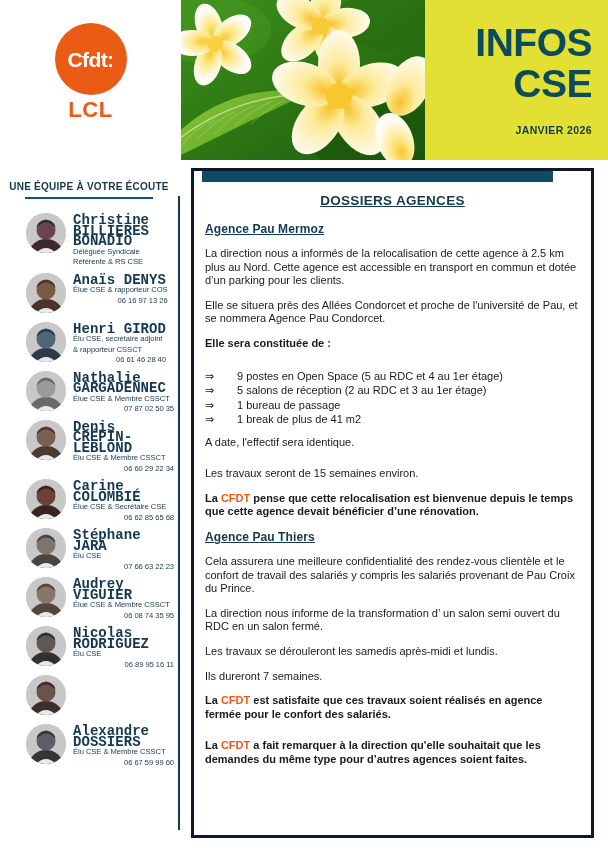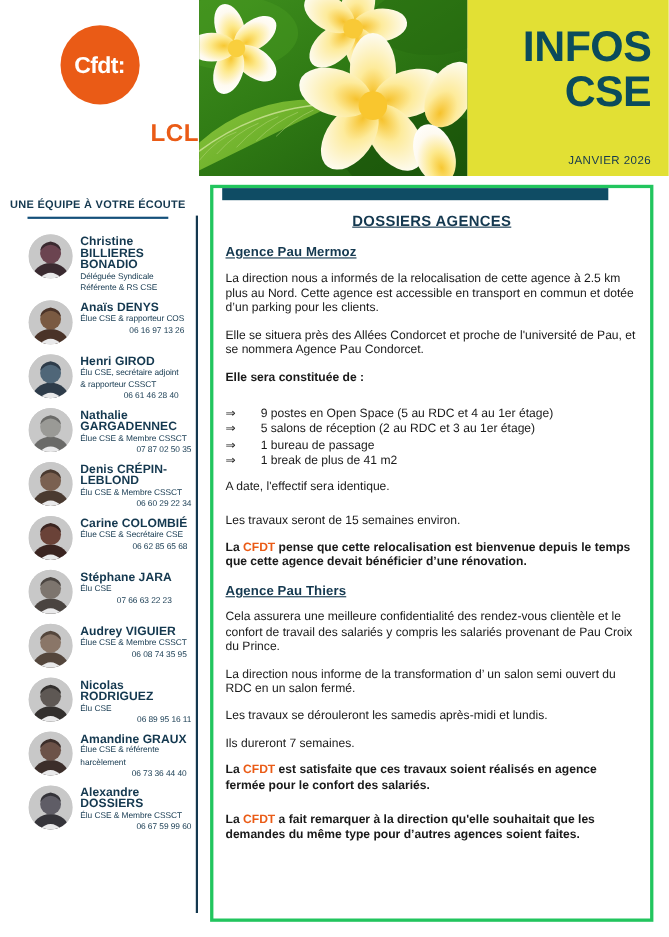--- a/index.html
+++ b/index.html
@@ -21,21 +21,21 @@
     width: 608px;
     height: 160px;
   }
 
   .brand {
     position: absolute;
     top: 0; left: 0;
     width: 181px;
     height: 160px;
     background: #ffffff;
-    text-align: right;
+    text-align: center;
   }
 
   .logo-circle {
     width: 72px;
     height: 72px;
     border-radius: 50%;
     background: #ea5b16;
     margin: 23px auto 0 auto;
     display: flex;
     align-items: center;
@@ -48,21 +48,21 @@
     font-size: 21px;
     letter-spacing: -0.6px;
     line-height: 1;
   }
 
   .brand-line {
     color: #ea5b16;
     font-weight: bold;
     font-size: 22px;
     line-height: 25px;
-    margin-top: 13px;
+    margin-top: 2px;
     letter-spacing: 0.5px;
   }
 
   .banner-photo {
     position: absolute;
     top: 0;
     left: 181px;
     width: 244px;
     height: 160px;
     overflow: hidden;
@@ -86,23 +86,23 @@
     color: #0b4b5c;
     font-size: 39px;
     font-weight: bold;
     line-height: 41px;
     letter-spacing: -0.5px;
   }
 
   .title-date {
     color: #14384f;
     font-size: 10.5px;
-    font-weight: normal;
+    font-weight: bold;
     letter-spacing: 0.4px;
-    margin-top: 36px;
+    margin-top: 20px;
   }
 
   
   .sidebar {
     position: absolute;
     top: 160px;
     left: 0;
     width: 178px;
     height: 692px;
   }
@@ -148,23 +148,24 @@
   .avatar svg { display: block; width: 100%; height: 100%; }
 
   .contact-info {
     margin-left: 7px;
     padding-top: 2px;
     line-height: 10.5px;
   }
 
   .contact-name {
     color: #14384f;
-    font-size: 11px;
+    font-size: 14px;
     font-weight: bold;
     letter-spacing: 0.05px;
+    font-family: Liberation Mono, monospace;
   }
 
   .contact-role {
     color: #14384f;
     font-size: 7.6px;
     letter-spacing: -0.05px;
   }
 
   .contact-phone {
     color: #14384f;
@@ -182,21 +183,21 @@
     background: #14384f;
   }
 
   
   .content-frame {
     position: absolute;
     top: 168px;
     left: 191px;
     width: 403px;
     height: 670px;
-    border: 3px solid #22c55e;
+    border: 3px solid #0f172a;
     background: #ffffff;
   }
 
   .content-topbar {
     position: absolute;
     top: 0;
     left: 8px;
     width: 351px;
     height: 11px;
     background: #0f4c64;
@@ -504,26 +505,20 @@
       <div class="contact">
         <div class="avatar">
           <svg viewBox="0 0 40 40" aria-hidden="true">
             <rect width="40" height="40" fill="#c8c8c8"></rect>
             <ellipse cx="20" cy="41" rx="17" ry="15" fill="#3c2e2a"></ellipse>
             <path d="M10 40 Q20 30 30 40 L30 44 L10 44 Z" fill="#e9e9ea"></path>
             <circle cx="20" cy="17" r="9.5" fill="#6c5248"></circle>
             <path d="M10.5 15 Q20 4 29.5 15 Q29 8 20 6.5 Q11 8 10.5 15 Z" fill="#3c2e2a"></path>
           </svg>
         </div>
-        <div class="contact-info">
-          <div class="contact-name">Amandine GRAUX</div>
-          <div class="contact-role">Élue CSE &amp; référente</div>
-          <div class="contact-role">harcèlement</div>
-          <div class="contact-phone">06 73 36 44 40</div>
-        </div>
       </div>
       <div class="contact">
         <div class="avatar">
           <svg viewBox="0 0 40 40" aria-hidden="true">
             <rect width="40" height="40" fill="#c8c8c8"></rect>
             <ellipse cx="20" cy="41" rx="17" ry="15" fill="#35343a"></ellipse>
             <path d="M10 40 Q20 30 30 40 L30 44 L10 44 Z" fill="#e9e9ea"></path>
             <circle cx="20" cy="17" r="9.5" fill="#5f5d66"></circle>
             <path d="M10.5 15 Q20 4 29.5 15 Q29 8 20 6.5 Q11 8 10.5 15 Z" fill="#35343a"></path>
           </svg>

